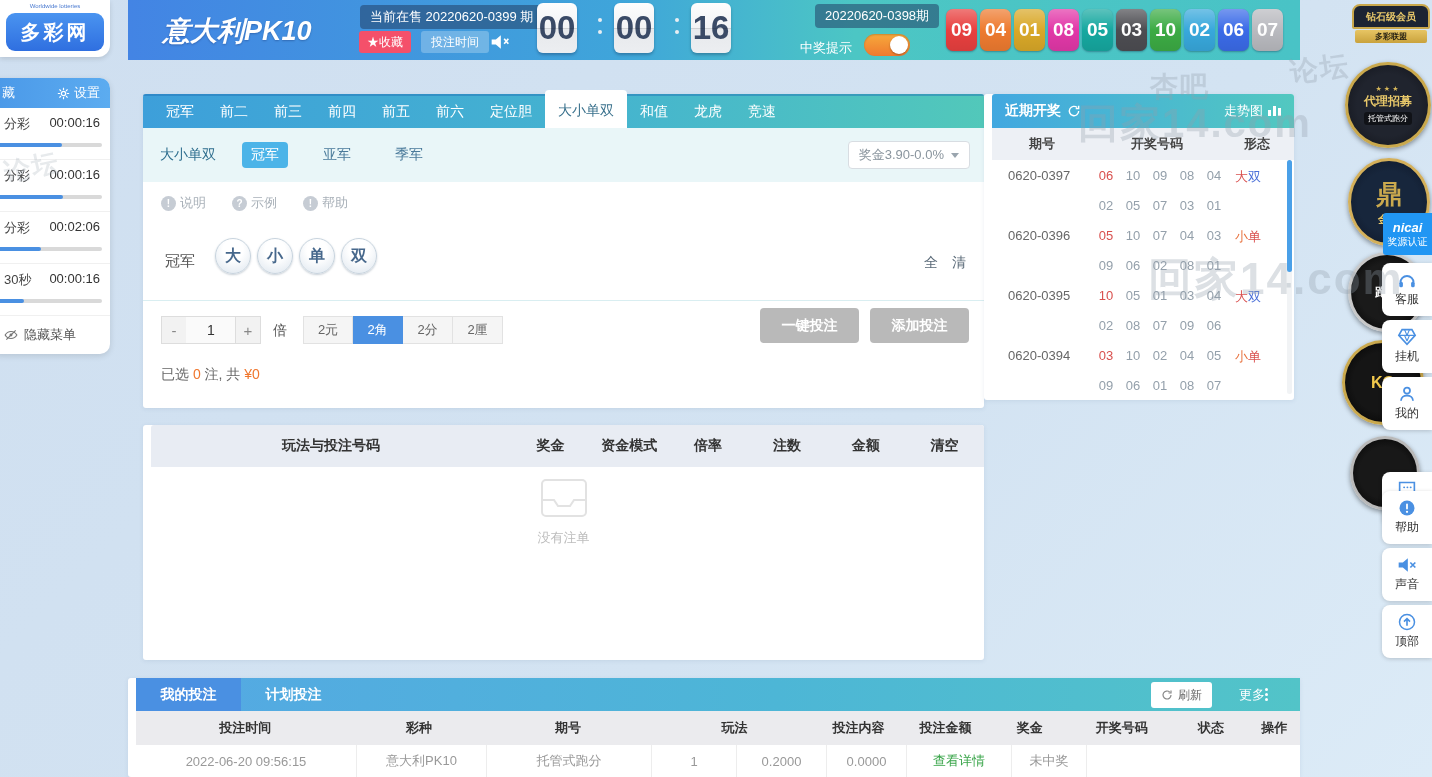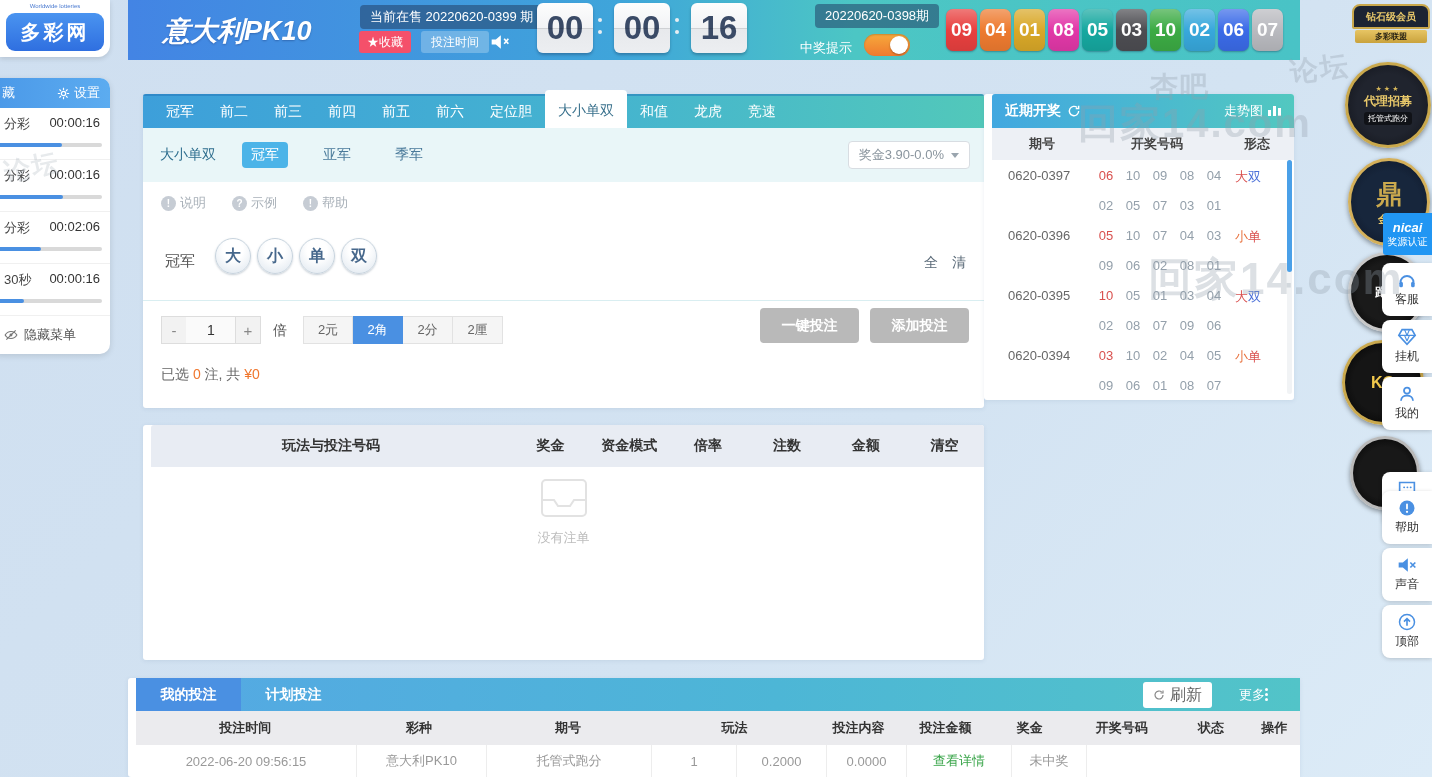--- a/index.html
+++ b/index.html
@@ -34,21 +34,21 @@
   
   .hdr { left:128px; top:0; width:1172px; height:60px;
          background:linear-gradient(90deg,#4384e4 0%,#3fa5da 42%,#4cc6c4 62%,#49c3c6 100%); z-index:3;}
   .hdr-logo { position:absolute; left:35px; top:13px; color:#fff; font-size:27px; font-weight:bold; font-style:italic; text-shadow:0 1px 2px rgba(0,0,50,.25); }
   .chip { position:absolute; background:rgba(35,64,102,.55); color:#fff; font-size:13px; padding:3px 10px; border-radius:4px; white-space:nowrap;}
   .btn-fav { position:absolute; left:231px; top:31px; height:22px; background:#f4506a; color:#fff; font-size:12px;
              border:none; border-radius:3px; padding:0 8px; cursor:pointer; }
   .btn-bettime { position:absolute; left:293px; top:31px; height:22px; background:rgba(255,255,255,.25); color:#fff;
              font-size:12px; border:none; border-radius:3px; padding:0 10px; cursor:pointer; }
   .hdr-mute { position:absolute; left:362px; top:33px; width:20px; height:18px; cursor:pointer;}
-  .clock-card { position:absolute; top:3px; width:56px; height:50px; border-radius:6px;
+  .clock-card { position:absolute; top:3px; width:40px; height:50px; border-radius:6px;
                 background:linear-gradient(180deg,#fdfdfd 0%,#f2f3f5 49%,#e7e9ec 51%,#eceef1 100%);
                 box-shadow:0 2px 3px rgba(0,0,30,.25); color:#3a4a66; font-size:33px; font-weight:bold;
                 display:flex; align-items:center; justify-content:center; }
   .clock-card::after{content:""; position:absolute; left:0; right:0; top:50%; height:1px; background:rgba(0,0,0,.10);}
   .clock-colon { position:absolute; top:18px; width:4px; height:20px; }
   .clock-colon i { display:block; width:4px; height:4px; border-radius:50%; background:#e8eef2; margin-bottom:8px;}
   .wintip { position:absolute; left:672px; top:39px; color:#fff; font-size:13px; }
   .toggle { position:absolute; left:736px; top:34px; width:46px; height:22px; border-radius:11px;
             background:linear-gradient(180deg,#f6a93c,#ef7a2e); cursor:pointer; box-shadow:inset 0 1px 2px rgba(0,0,0,.2);}
   .toggle i { position:absolute; right:2px; top:2px; width:18px; height:18px; border-radius:50%; background:#fff; box-shadow:0 1px 2px rgba(0,0,0,.3);}
@@ -129,21 +129,21 @@
   .res-pat { position:absolute; right:22px; top:8px; width:48px; text-align:center; font-size:13px; }
   .res-scroll { position:absolute; right:2px; top:66px; width:5px; height:234px; background:#f1f3f5; border-radius:3px;}
   .res-thumb { position:absolute; top:0; left:0; width:5px; height:112px; background:#4aa0e8; border-radius:3px; cursor:pointer;}
 
   
   .mybets { left:128px; top:678px; width:1172px; height:99px; z-index:2; }
   .mb-tabbar { height:33px; background:linear-gradient(90deg,#55a8e4 0%,#4db6d6 55%,#52c4c8 100%); display:flex; position:relative;}
   .mb-tab { width:105px; height:33px; line-height:33px; text-align:center; color:#fff; font-size:14px; font-weight:bold; cursor:pointer;}
   .mb-tab.active { background:#4a90e2; }
   .mb-refresh { position:absolute; right:88px; top:4px; height:26px; background:#fff; border:none; border-radius:3px;
-                font-size:16px; color:#666; padding:0 10px; display:flex; align-items:center; gap:5px; cursor:pointer;}
+                font-size:12px; color:#666; padding:0 10px; display:flex; align-items:center; gap:5px; cursor:pointer;}
   .mb-more { position:absolute; right:32px; top:0; height:33px; display:flex; align-items:center; gap:0; color:#fff; font-size:13px; cursor:pointer;}
   .dots i { display:block; width:3px; height:3px; border-radius:50%; background:#fff; margin:2px 0;}
   .mb-head { display:flex; height:34px; background:#ebebee; align-items:center; font-size:13px; font-weight:bold; color:#333;}
   .mb-row { display:flex; height:32px; background:#fff; align-items:center; font-size:13px; color:#999;}
   .mb-row > div { border-left:1px solid #ededed; height:100%; display:flex; align-items:center; justify-content:center;}
   .mb-row > div:first-child { border-left:none; }
   .bt-c0{width:220px;text-align:center;justify-content:center;} .bt-c1{width:130px;text-align:center;}
   .bt-c2{width:170px;text-align:center;} .bt-c3{width:165px;text-align:center;} .bt-c4{width:85px;text-align:center;}
   .bt-c5{width:90px;text-align:center;} .bt-c6{width:80px;text-align:center;} .bt-c7{width:105px;text-align:center;}
   .bt-c8{width:75px;text-align:center;} .bt-c9{width:52px;text-align:center;}

